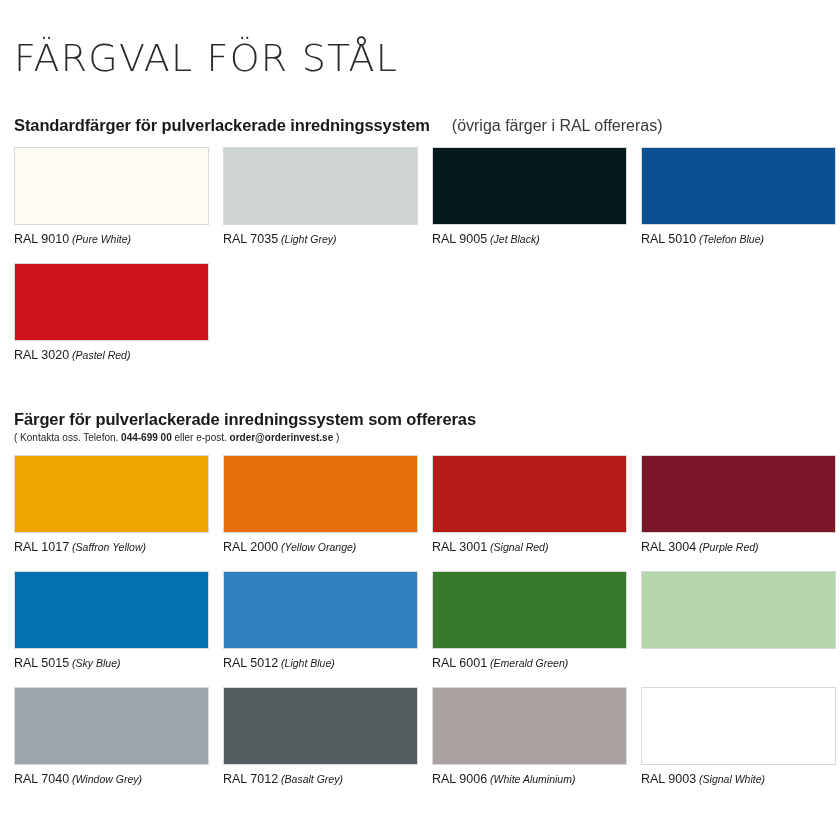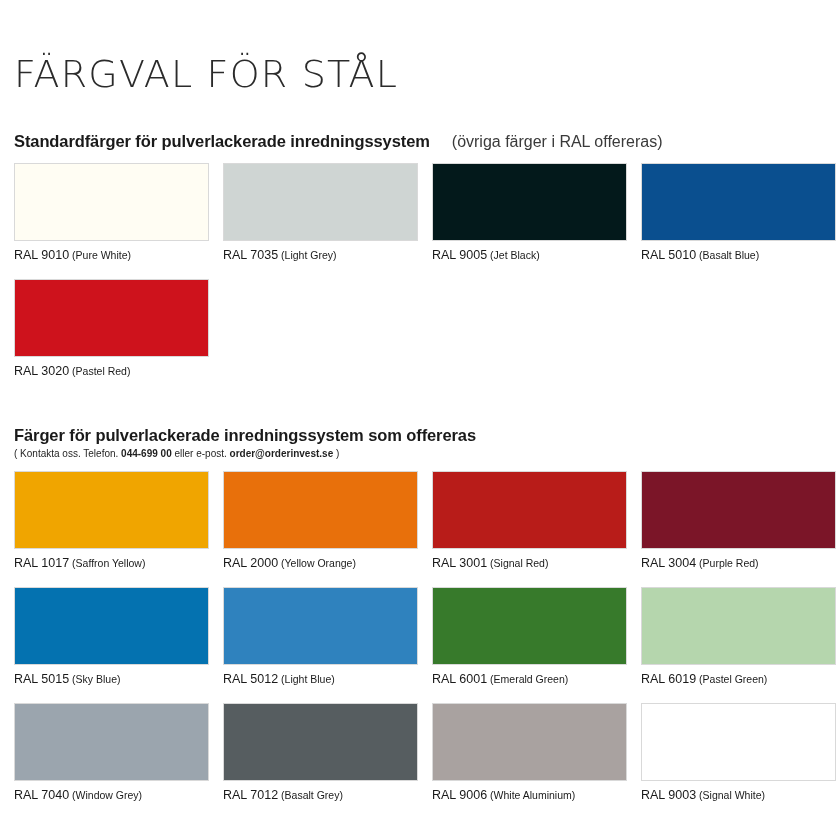--- a/index.html
+++ b/index.html
@@ -13,21 +13,21 @@
     font-family: "Liberation Sans", sans-serif;
     color: #231f20;
     overflow: hidden;
     position: relative;
   }
   .page {
     position: relative;
     width: 840px;
     height: 840px;
     box-sizing: border-box;
-    padding: 16px 14px;
+    padding: 0 14px;
   }
   
   .page-title {
     font-family: "DejaVu Sans", sans-serif;
     font-weight: 300;
     font-size: 38px;
     letter-spacing: 1.2px;
     color: #2b2b2b;
     margin: 0;
     padding-top: 38px;
@@ -90,20 +90,21 @@
   }
   .swatch-code {
     font-family: "Liberation Sans", sans-serif;
     font-size: 12.5px;
     color: #1a1a1a;
   }
   .swatch-name {
     font-family: "Liberation Sans", sans-serif;
     font-size: 10.5px;
     color: #1a1a1a;
+    font-style: italic;
   }
   #section-one-grid { margin-top: 12px; }
   #section-two-head { margin-top: 31px; }
   #section-two-grid { margin-top: 12px; }
   #section-one-head { margin-top: 36px; }
 </style>
 </head>
 <body>
 
 <div class="page">
@@ -123,21 +124,21 @@
         <div class="swatch-cell">
           <div class="swatch-chip" style="background: rgb(207, 213, 211);"></div>
           <div class="swatch-label"><span class="swatch-code">RAL 7035</span><span class="swatch-name"> (Light Grey)</span></div>
         </div>
         <div class="swatch-cell">
           <div class="swatch-chip" style="background: rgb(3, 25, 27);"></div>
           <div class="swatch-label"><span class="swatch-code">RAL 9005</span><span class="swatch-name"> (Jet Black)</span></div>
         </div>
         <div class="swatch-cell">
           <div class="swatch-chip" style="background: rgb(10, 79, 143);"></div>
-          <div class="swatch-label"><span class="swatch-code">RAL 5010</span><span class="swatch-name"> (Basalt Blue)</span></div>
+          <div class="swatch-label"><span class="swatch-code">RAL 5010</span><span class="swatch-name"> (Telefon Blue)</span></div>
         </div>
         <div class="swatch-cell">
           <div class="swatch-chip" style="background: rgb(206, 18, 28);"></div>
           <div class="swatch-label"><span class="swatch-code">RAL 3020</span><span class="swatch-name"> (Pastel Red)</span></div>
         </div>
       </div>
   </div>
 
   <div class="section">
     <div id="section-two-head">
@@ -170,21 +171,20 @@
         <div class="swatch-cell">
           <div class="swatch-chip" style="background: rgb(47, 130, 190);"></div>
           <div class="swatch-label"><span class="swatch-code">RAL 5012</span><span class="swatch-name"> (Light Blue)</span></div>
         </div>
         <div class="swatch-cell">
           <div class="swatch-chip" style="background: rgb(55, 122, 43);"></div>
           <div class="swatch-label"><span class="swatch-code">RAL 6001</span><span class="swatch-name"> (Emerald Green)</span></div>
         </div>
         <div class="swatch-cell">
           <div class="swatch-chip" style="background: rgb(181, 214, 173);"></div>
-          <div class="swatch-label"><span class="swatch-code">RAL 6019</span><span class="swatch-name"> (Pastel Green)</span></div>
         </div>
         <div class="swatch-cell">
           <div class="swatch-chip" style="background: rgb(155, 165, 174);"></div>
           <div class="swatch-label"><span class="swatch-code">RAL 7040</span><span class="swatch-name"> (Window Grey)</span></div>
         </div>
         <div class="swatch-cell">
           <div class="swatch-chip" style="background: rgb(86, 93, 96);"></div>
           <div class="swatch-label"><span class="swatch-code">RAL 7012</span><span class="swatch-name"> (Basalt Grey)</span></div>
         </div>
         <div class="swatch-cell">

